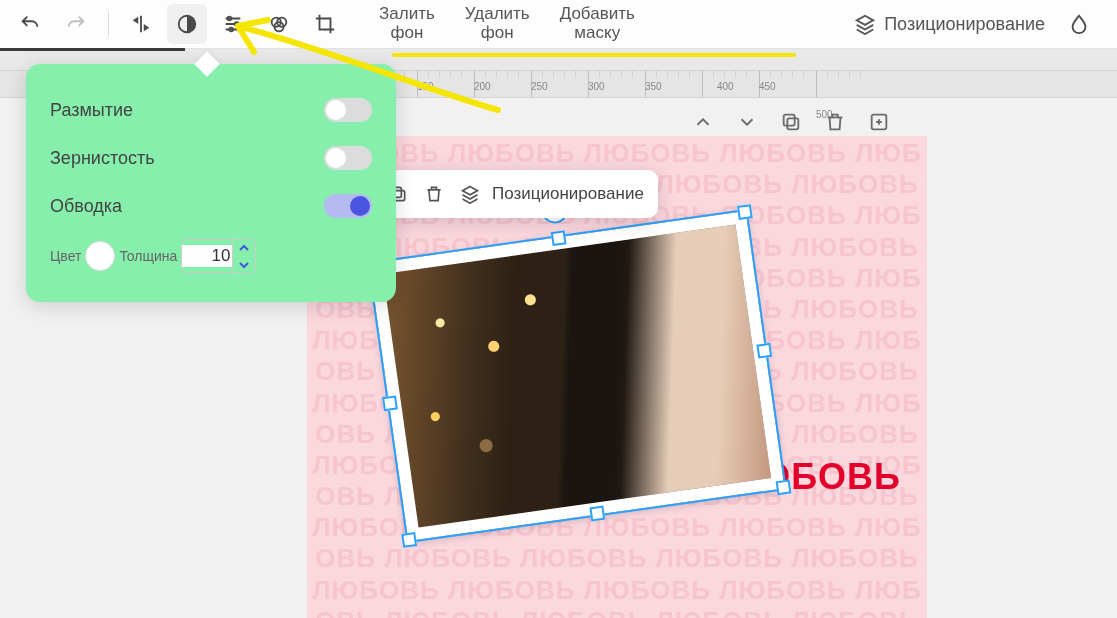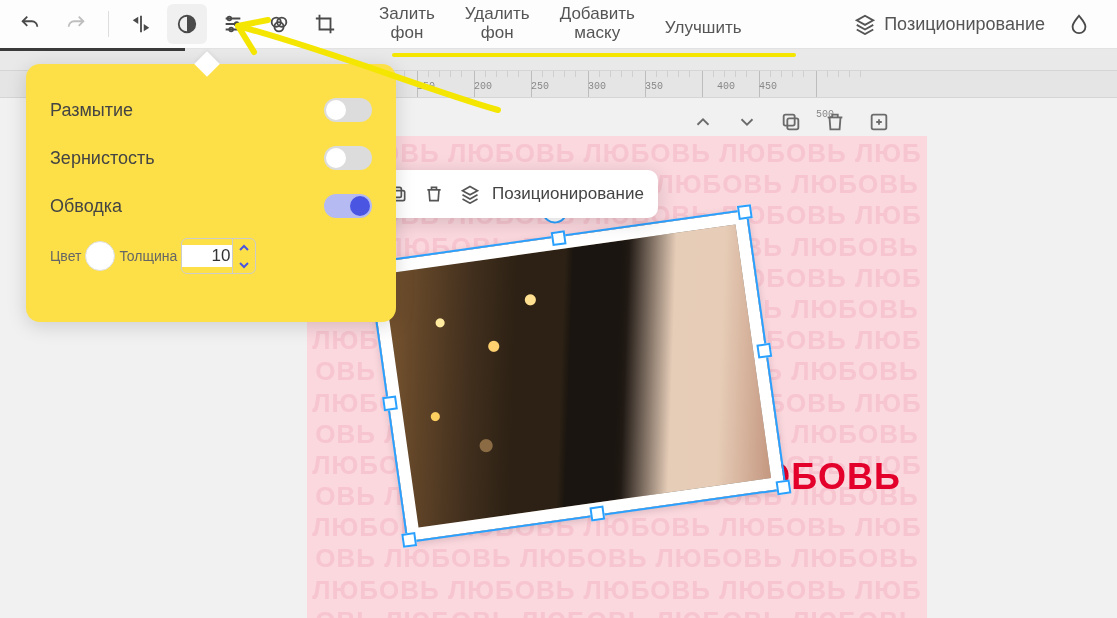--- a/index.html
+++ b/index.html
@@ -30,21 +30,21 @@
 
   .tb-text-btns{display:flex;align-items:center;margin-left:20px;gap:2px;}
   .tb-text-btn{font-size:17px;color:#555;line-height:1.1;text-align:center;padding:0 14px;cursor:pointer;white-space:pre-line;}
 
   .tb-right{margin-left:auto;display:flex;align-items:center;gap:14px;padding-right:18px;}
   .tb-pos-btn{display:flex;align-items:center;gap:8px;cursor:pointer;color:#555;font-size:18px;}
   .tb-pos-btn svg{width:22px;height:22px;stroke:currentColor;fill:none;stroke-width:2;}
 
   
   .progress{position:absolute;left:0;top:48px;height:3px;width:185px;background:#3a3a3a;z-index:30;}
-  .ruler-wrap{position:absolute;left:0;right:0;top:70px;height:26px;background:#e5e5e5;border-top:1px solid #d5d5d5;border-bottom:1px solid #d5d5d5;font-size:10px;color:#777;user-select:none;z-index:1;font-family:Liberation Mono, monospace;}
+  .ruler-wrap{position:absolute;left:0;right:0;top:70px;height:26px;background:#e5e5e5;border-top:1px solid #d5d5d5;border-bottom:1px solid #d5d5d5;font-size:10px;color:#777;user-select:none;z-index:1;}
   .ruler-inner{position:absolute;left:360px;right:0;top:0;bottom:0;}
   .tick{position:absolute;top:0;height:100%;width:1px;background:transparent;}
   .tick-major{background:#bdbdbd;}
   .tick-label{position:absolute;top:10px;left:3px;font-size:10px;color:#888;}
 
   
   .img-tools{position:absolute;right:220px;top:104px;display:flex;align-items:center;gap:8px;z-index:4;}
   .img-tool-btn{width:36px;height:36px;display:flex;align-items:center;justify-content:center;color:var(--toolbar-btn);cursor:pointer;border-radius:6px;}
   .img-tool-btn svg{width:22px;height:22px;stroke:currentColor;fill:none;stroke-width:2;}
 
@@ -72,21 +72,21 @@
   .sel-rotate{position:absolute;left:calc(50% - 12px);top:-40px;width:22px;height:22px;border:2px solid var(--blue);border-radius:50%;background:#fff;display:flex;align-items:center;justify-content:center;}
   .sel-rotate svg{width:14px;height:14px;stroke:#333;fill:none;stroke-width:2;}
 
   
   .inner-tb{position:absolute;left:370px;top:170px;background:#fff;border-radius:10px;box-shadow:var(--panel-shadow);display:flex;align-items:center;gap:8px;padding:10px 14px;z-index:5;}
   .inner-tb .ibtn{width:28px;height:28px;display:flex;align-items:center;justify-content:center;color:#555;cursor:pointer;}
   .inner-tb .ibtn svg{width:20px;height:20px;stroke:currentColor;fill:none;stroke-width:2;}
   .inner-tb span.lbl{font-size:17px;color:#444;cursor:pointer;}
 
   
-  .panel{position:absolute;left:26px;top:64px;width:322px;background:#fde047;border-radius:14px;box-shadow:var(--panel-shadow);padding:22px 24px 40px;z-index:10;}
+  .panel{position:absolute;left:26px;top:64px;width:322px;background:#86efac;border-radius:14px;box-shadow:var(--panel-shadow);padding:22px 24px 20px;z-index:10;}
   .panel:before{content:"";position:absolute;left:172px;top:-9px;width:18px;height:18px;background:#fff;transform:rotate(45deg);box-shadow:-2px -2px 3px rgba(0,0,0,0.04);}
   .panel-row{display:flex;align-items:center;justify-content:space-between;padding:12px 0;}
   .panel-row .plbl{font-size:18px;color:var(--text);}
   .toggle{width:48px;height:24px;border-radius:12px;background:var(--toggle-off);position:relative;cursor:pointer;}
   .toggle .knob{position:absolute;left:2px;top:2px;width:20px;height:20px;border-radius:50%;background:#fff;}
   .toggle.on{background:#b6baf2;}
   .toggle.on .knob{left:26px;background:var(--toggle-on);}
   .subrow{display:flex;align-items:center;gap:4px;padding:8px 0;}
   .subrow .sublbl{font-size:14px;color:#666;}
   .color-swatch{width:28px;height:28px;border-radius:50%;border:1px solid #ddd;background:#fff;cursor:pointer;}
@@ -152,21 +152,20 @@
           <path d="M6 2v16h16"></path>
           <path d="M2 6h16v16"></path>
         </svg>
     </div>
   </div>
 
   <div class="tb-text-btns">
     <div class="tb-text-btn">Залить<br>фон</div>
     <div class="tb-text-btn">Удалить<br>фон</div>
     <div class="tb-text-btn">Добавить<br>маску</div>
-    <div class="tb-text-btn" style="padding-top:8px">Улучшить</div>
   </div>
 
   <div class="tb-right">
     <div class="tb-pos-btn">
       <svg viewBox="0 0 24 24">
           <path d="M12 3l9 5-9 5-9-5 9-5z"></path>
           <path d="M3 13l9 5 9-5"></path>
           <path d="M3 18l9 5 9-5"></path>
         </svg>
       <span>Позиционирование</span>

